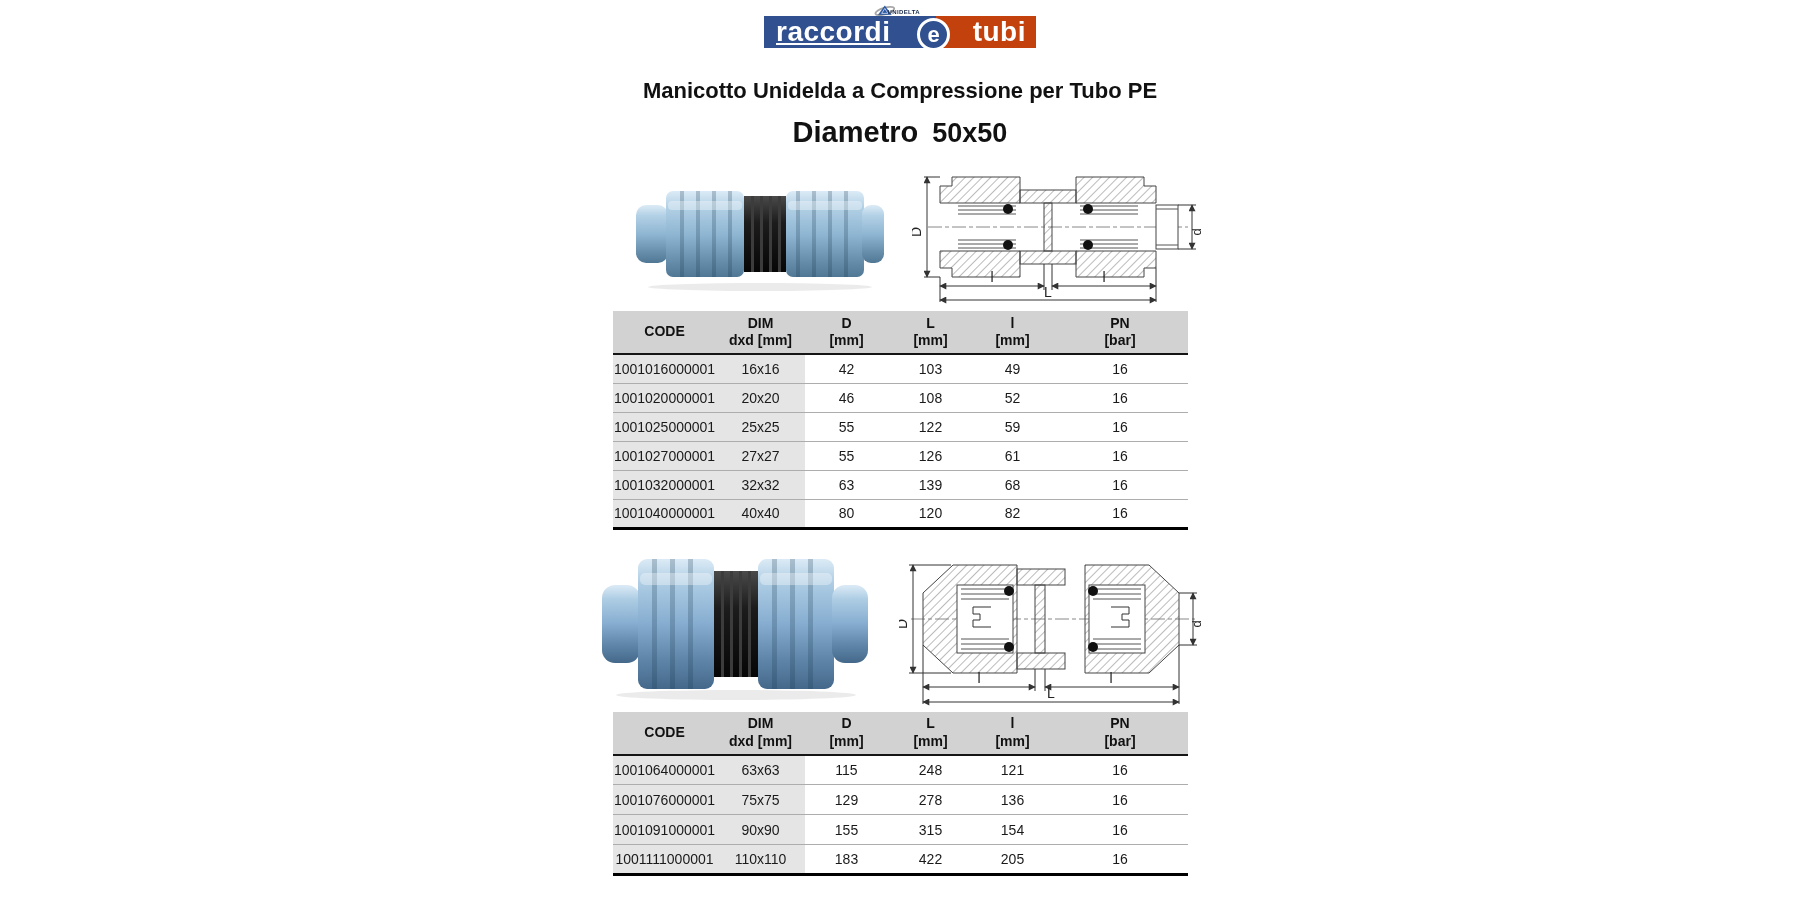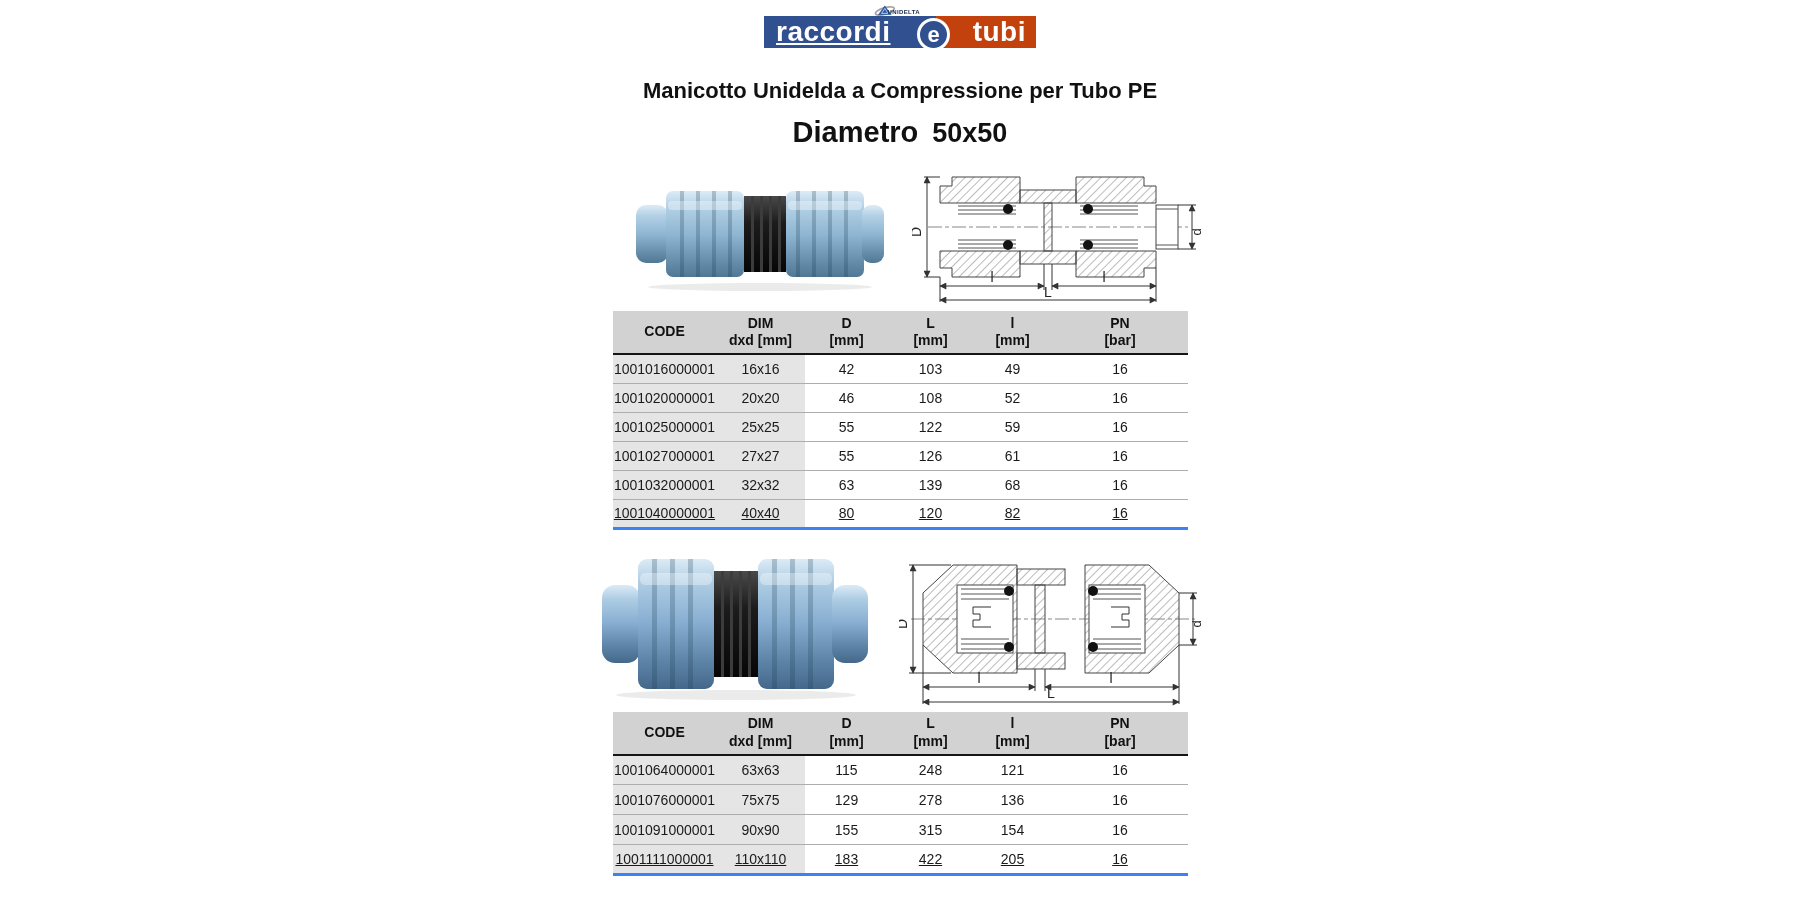--- a/index.html
+++ b/index.html
@@ -28,21 +28,21 @@
   .figure-row { display:flex; justify-content:space-between; align-items:center; margin-top:12px; }
   .figure-row.first { padding-left:38px; height:146px; }
   .figure-row.second { padding-left:4px; height:170px; margin-top:8px; }
 
   
   table { border-collapse:collapse; width:575px; margin:4px auto 0 auto; table-layout:fixed; }
   thead th { background:#d2d2d2; font-size:14px; font-weight:bold; height:43px; line-height:1.25;
              border-bottom:2px solid #151515; text-align:center; vertical-align:middle; }
   tbody td { height:29px; font-size:14px; text-align:center; vertical-align:middle; color:#1a1a1a; }
   tbody tr + tr td { border-top:1px solid #adadad; }
-  tbody tr:last-child td { border-bottom:3px solid #3b82f6;text-decoration:underline; }
+  tbody tr:last-child td { border-bottom:3px solid #000000; }
   td.shade { background:#e5e5e5; }
   .t2 tbody td { height:30px; }
 
   svg text { font-family:"Liberation Sans", sans-serif; }
 </style>
 </head>
 <body>
 
 <div class="content">
 

